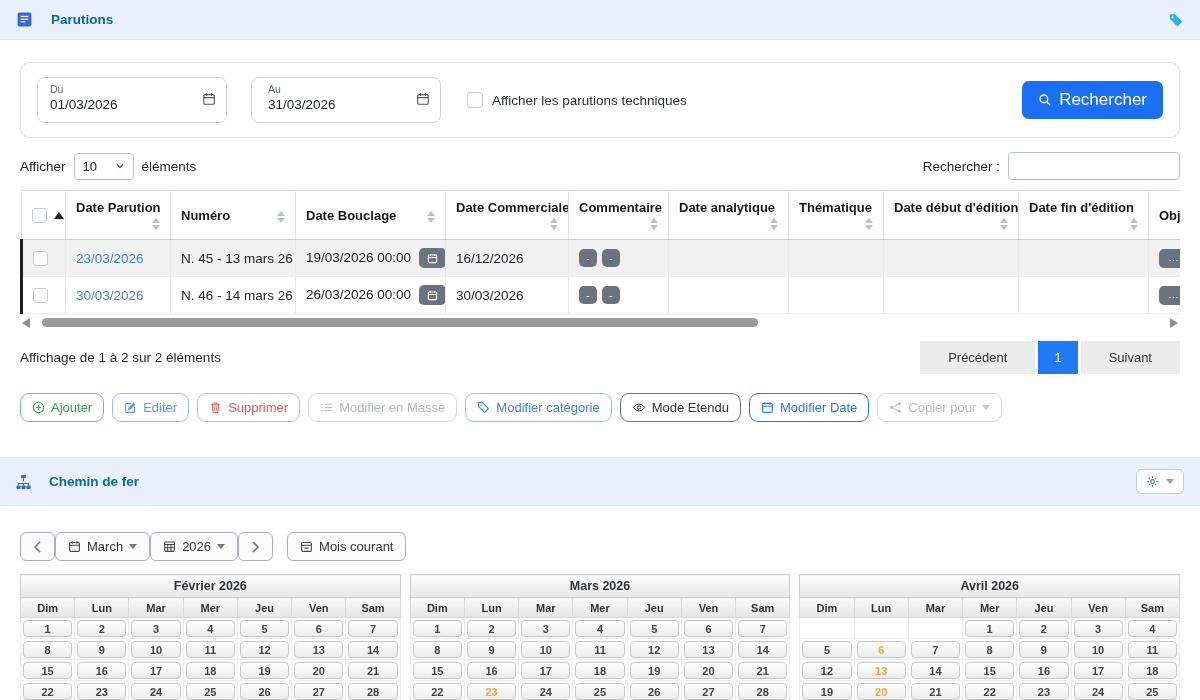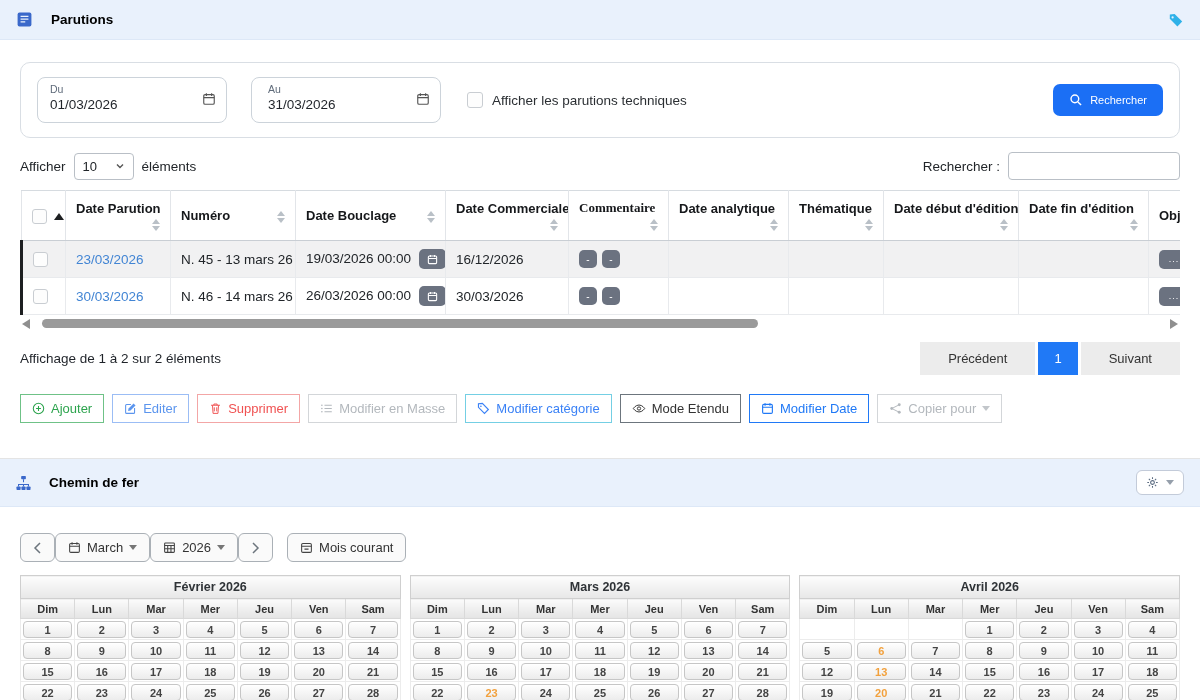--- a/index.html
+++ b/index.html
@@ -3,38 +3,38 @@
 <meta charset="utf-8">
 <style>
   * { margin:0; padding:0; box-sizing:border-box; }
   html,body { width:1200px; height:700px; overflow:hidden; background:#fff;
     font-family:"Liberation Sans", sans-serif; color:#212529; }
 
   
   .section-bar { display:flex; align-items:center; height:40px; background:#e9f1fc;
     padding:0 16px; border-bottom:1px solid #dde8f7; }
   .section-bar .bar-icon { display:inline-flex; color:#3a68ca; margin-right:18px; }
-  .section-bar .bar-title { font-size:13.5px; font-weight:bold; color:#000000; }
+  .section-bar .bar-title { font-size:13.5px; font-weight:bold; color:#0369a1; }
   .section-bar .bar-right { margin-left:auto; display:inline-flex; align-items:center; }
 
   
   .filter-card { margin:22px 20px 0 20px; border:1px solid #d9dee4; border-radius:10px;
     padding:14px 16px; display:flex; align-items:center; }
   .date-field { width:190px; height:46px; border:1px solid #ccd3da; border-radius:8px;
     padding:5px 10px 4px 12px; position:relative; background:#fff; cursor:text; }
   .date-field + .date-field { margin-left:24px;padding-left:16px; }
   .date-field .fl { font-size:10.5px; color:#5f6b7a; display:block; line-height:12px; }
   .date-field .fv { font-size:13.5px; color:#1f2329; line-height:17px; }
   .date-field .cal-ic { position:absolute; right:10px; top:14px; color:#555; }
   .chk-row { display:flex; align-items:center; margin-left:26px; cursor:pointer; }
   .checkbox { width:16px; height:16px; border:1px solid #c9cdd2; border-radius:3px;
     background:#fdfdfd; display:inline-block; }
   .chk-row .chk-label { font-size:13.5px; color:#2b2f33; margin-left:9px; }
   .btn-primary { margin-left:auto; background:#1b6ff5; color:#fff; border:none;
-    border-radius:7px; padding:9px 16px; font-size:11px; display:inline-flex;
+    border-radius:7px; padding:9px 16px; font-size:17px; display:inline-flex;
     align-items:center; gap:7px; cursor:pointer; font-family:inherit; }
 
   
   .list-controls { margin:14px 20px 10px 20px; display:flex; align-items:center; font-size:13.5px; }
   .pagesize { display:inline-flex; align-items:center; justify-content:space-between;
     width:60px; height:27px; border:1px solid #b9bfc6; border-radius:4px; margin:0 8px;
     padding:0 8px; font-size:13px; cursor:pointer; background:#fff; }
   .search-right { margin-left:auto; display:flex; align-items:center; gap:8px; }
   .search-input { width:172px; height:28px; border:1px solid #b9bfc6; border-radius:4px;
     padding:0 8px; font-size:13px; font-family:inherit; }
@@ -82,21 +82,21 @@
   .summary-row { margin:12px 20px 0 20px; display:flex; align-items:center; }
   .summary-text { font-size:13.5px; color:#1f2329; }
   .pager { margin-left:auto; display:flex; gap:3px; }
   .pager .pg { font-size:13px; padding:9px 28px; background:#ececec; color:#333;
     border:none; cursor:pointer; font-family:inherit; }
   .pager .pg.active { background:#2079f6; color:#fff; padding:9px 16px; }
 
   
   .actions-row { margin:19px 20px 0 20px; display:flex; gap:8px; }
   .action-btn { display:inline-flex; align-items:center; gap:6px; height:29px;
-    padding:11px 11px; border-radius:0; background:#fff; font-size:13px; cursor:pointer;
+    padding:11px 11px; border-radius:9px; background:#fff; font-size:13px; cursor:pointer;
     font-family:inherit; border:1px solid #ccc; }
   .style-green    { color:#2da44e; border-color:#6fc287; }
   .style-lightblue{ color:#5b95ee; border-color:#9bbdf5; }
   .style-red      { color:#f05252; border-color:#f3a6a6; }
   .style-disabled { color:#b3b8bd; border-color:#d3d6d9; cursor:default; }
   .style-cyan     { color:#3b82f6; border-color:#74cfe4; }
   .style-dark     { color:#333;    border-color:#6c757d; }
   .style-blue     { color:#2079f6; border-color:#2079f6; }
   .caret { display:inline-block; border-left:4px solid transparent;
     border-right:4px solid transparent; border-top:5px solid currentColor; opacity:.8; }
@@ -221,21 +221,21 @@
               <i class="dn"></i>
             </span></th>
           <th style="width: 150px;"><span>Date Bouclage</span><span class="sort">
               <i class="up"></i>
               <i class="dn"></i>
             </span></th>
           <th style="width: 123px;"><span>Date Commerciale</span><span class="sort">
               <i class="up"></i>
               <i class="dn"></i>
             </span></th>
-          <th style="width: 100px; font-family: Liberation Serif, serif;"><span>Commentaire</span><span class="sort">
+          <th style="width: 100px;"><span>Commentaire</span><span class="sort">
               <i class="up"></i>
               <i class="dn"></i>
             </span></th>
           <th style="width: 120px;"><span>Date analytique</span><span class="sort">
               <i class="up"></i>
               <i class="dn"></i>
             </span></th>
           <th style="width: 95px;"><span>Thématique</span><span class="sort">
               <i class="up"></i>
               <i class="dn"></i>

